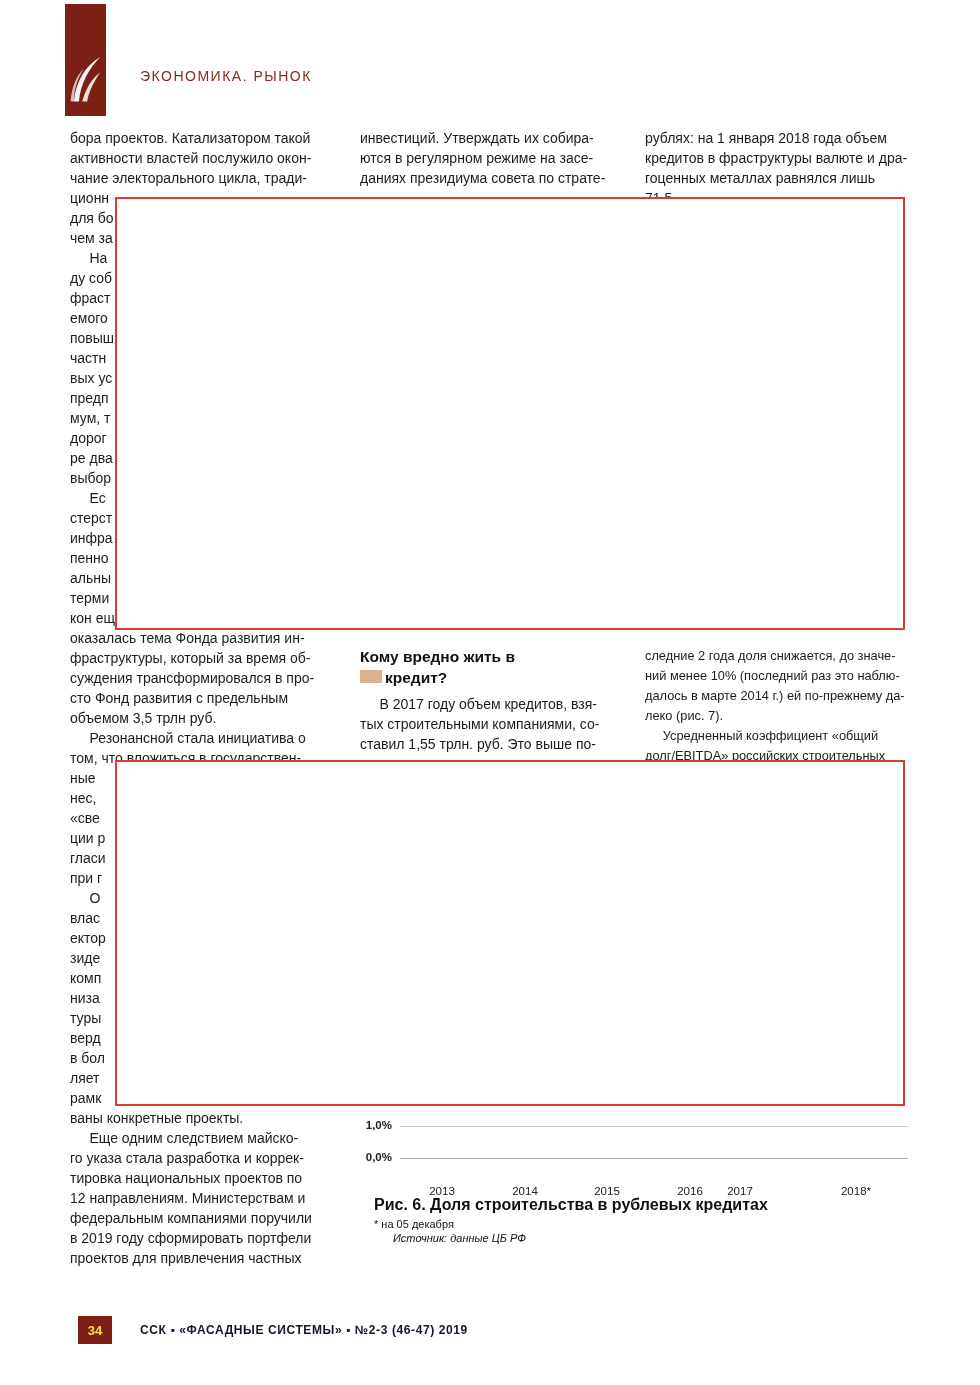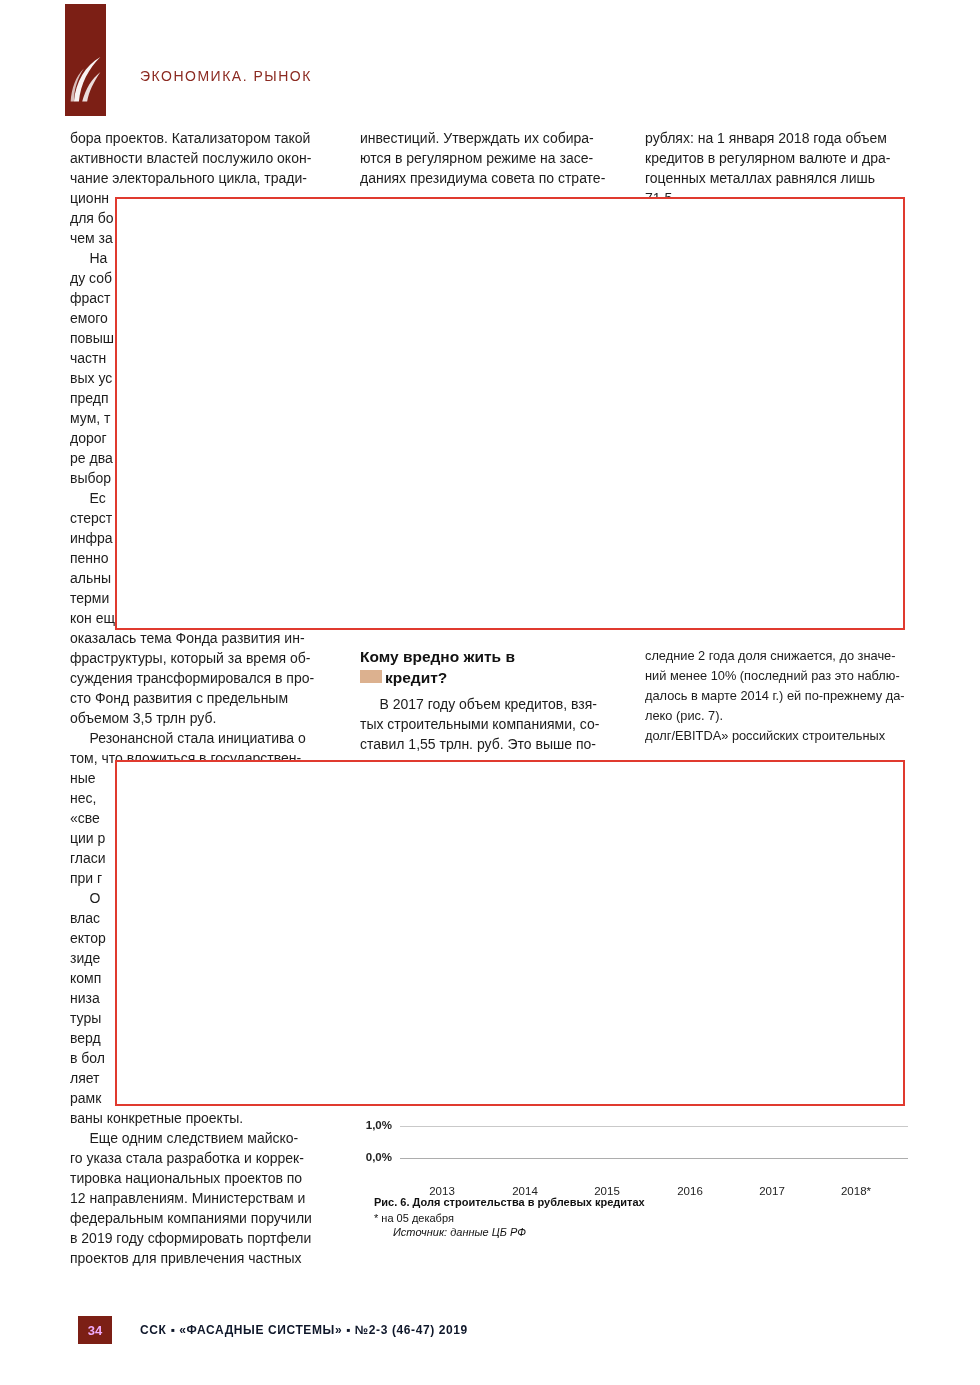--- a/index.html
+++ b/index.html
@@ -48,29 +48,29 @@
   
   .gridline { position: absolute; height: 1px; background: #c9c9c9; z-index: 1; }
   .grid1 { left: 400px; top: 1126px; width: 508px; }
   .grid2 { left: 400px; top: 1158px; width: 508px; background: #adadad; }
   .ytick { position: absolute; width: 40px; text-align: right; font-size: 11.5px; font-weight: bold; color: #222; z-index: 1; }
   .ytick1 { left: 352px; top: 1119px; }
   .ytick2 { left: 352px; top: 1151px; }
   .xtick { position: absolute; top: 1165px; width: 60px; text-align: center; font-size: 11.5px; color: #222; z-index: 1; margin-top: 20px; }
 
   .fig-caption { position: absolute; left: 374px; top: 1196px; z-index: 1; color: #111; }
-  .fig-caption .cap-title { font-size: 11px; font-weight: bold; }
+  .fig-caption .cap-title { font-size: 16px; font-weight: bold; }
   .fig-caption .cap-note { font-size: 11px; margin-top: 4px; }
   .fig-caption .cap-src { font-size: 11px; font-style: italic; margin-top: 2px; margin-left: 19px; }
 
   
   .pagenum-box {
     position: absolute; left: 78px; top: 1316px;
     width: 34px; height: 28px; background: #7c1f15;
-    color: #f0abfc; font-size: 13px; font-weight: bold;
+    color: #fde047; font-size: 13px; font-weight: bold;
     display: flex; align-items: center; justify-content: center; z-index: 2;
   }
   .journal-line {
     position: absolute; left: 140px; top: 1323px;
     font-size: 12px; font-weight: bold; letter-spacing: 0.6px;
     color: #0f172a; z-index: 2;
   }
 </style>
 </head>
 <body>
@@ -156,44 +156,45 @@
     <div class="tline"><span class="hl-swatch"></span><span>кредит?</span></div>
   </div>
   <div class="textcol col2-para">
       <div class="tline">     В 2017 году объем кредитов, взя-</div>
       <div class="tline">тых строительными компаниями, со-</div>
       <div class="tline">ставил 1,55 трлн. руб. Это выше по-</div>
     </div>
 
   <div class="textcol col3-top">
       <div class="tline">рублях: на 1 января 2018 года объем</div>
-      <div class="tline">кредитов в регулярном валюте и дра-</div>
+      <div class="tline">кредитов в фраструктуры валюте и дра-</div>
       <div class="tline">гоценных металлах равнялся лишь</div>
       <div class="tline">71,5</div>
     </div>
   <div class="textcol col3-mid">
       <div class="tline">следние 2 года доля снижается, до значе-</div>
       <div class="tline">ний менее 10% (последний раз это наблю-</div>
       <div class="tline">далось в марте 2014 г.) ей по-прежнему да-</div>
       <div class="tline">леко (рис. 7).</div>
+      <div class="tline">     Усредненный коэффициент «общий</div>
       <div class="tline">долг/EBITDA» российских строительных</div>
     </div>
 
   <div class="missing-box box1"></div>
   <div class="missing-box box2"></div>
 
   <div class="gridline grid1"></div>
   <div class="gridline grid2"></div>
   <div class="ytick ytick1">1,0%</div>
   <div class="ytick ytick2">0,0%</div>
   <div class="xtick" style="left:412px">2013</div>
   <div class="xtick" style="left:495px">2014</div>
   <div class="xtick" style="left:577px">2015</div>
   <div class="xtick" style="left:660px">2016</div>
-  <div class="xtick" style="left:742px">2017</div>
+  <div class="xtick" style="left:710px">2017</div>
   <div class="xtick" style="left:826px">2018*</div>
 
   <div class="fig-caption">
     <div class="cap-title">Рис. 6. Доля строительства в рублевых кредитах</div>
     <div class="cap-note">*  на 05 декабря</div>
     <div class="cap-src">Источник: данные ЦБ РФ</div>
   </div>
 
   <div class="pagenum-box">34</div>
   <div class="journal-line">ССК ▪ «ФАСАДНЫЕ СИСТЕМЫ» ▪ №2-3 (46-47) 2019</div>

